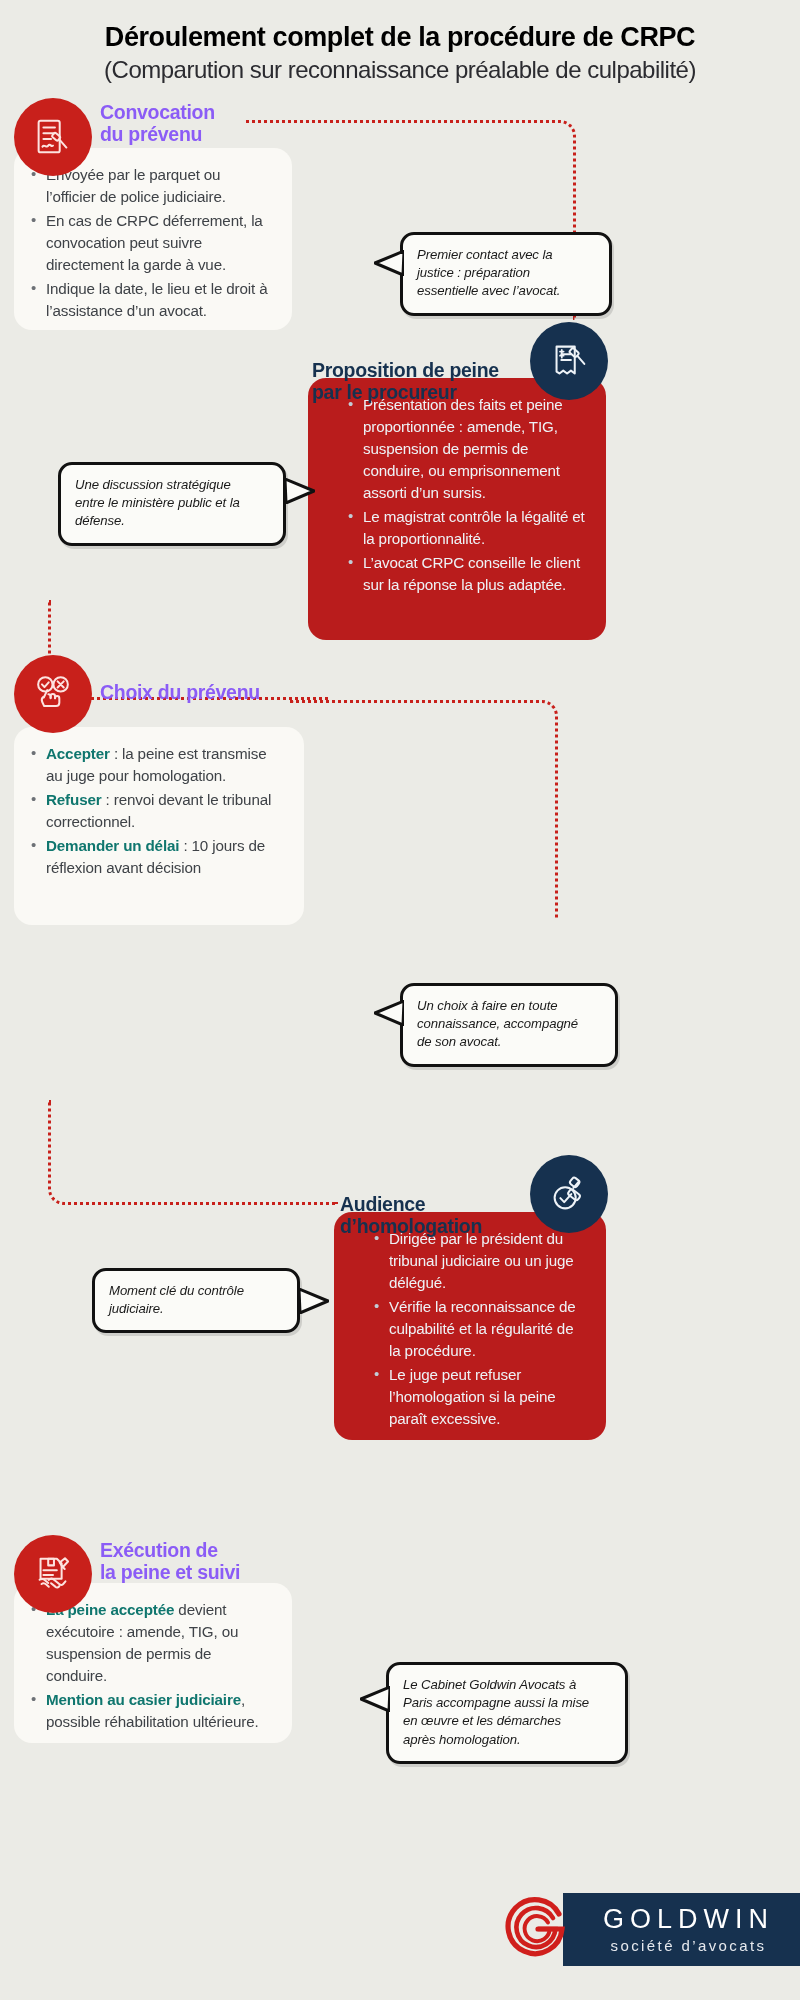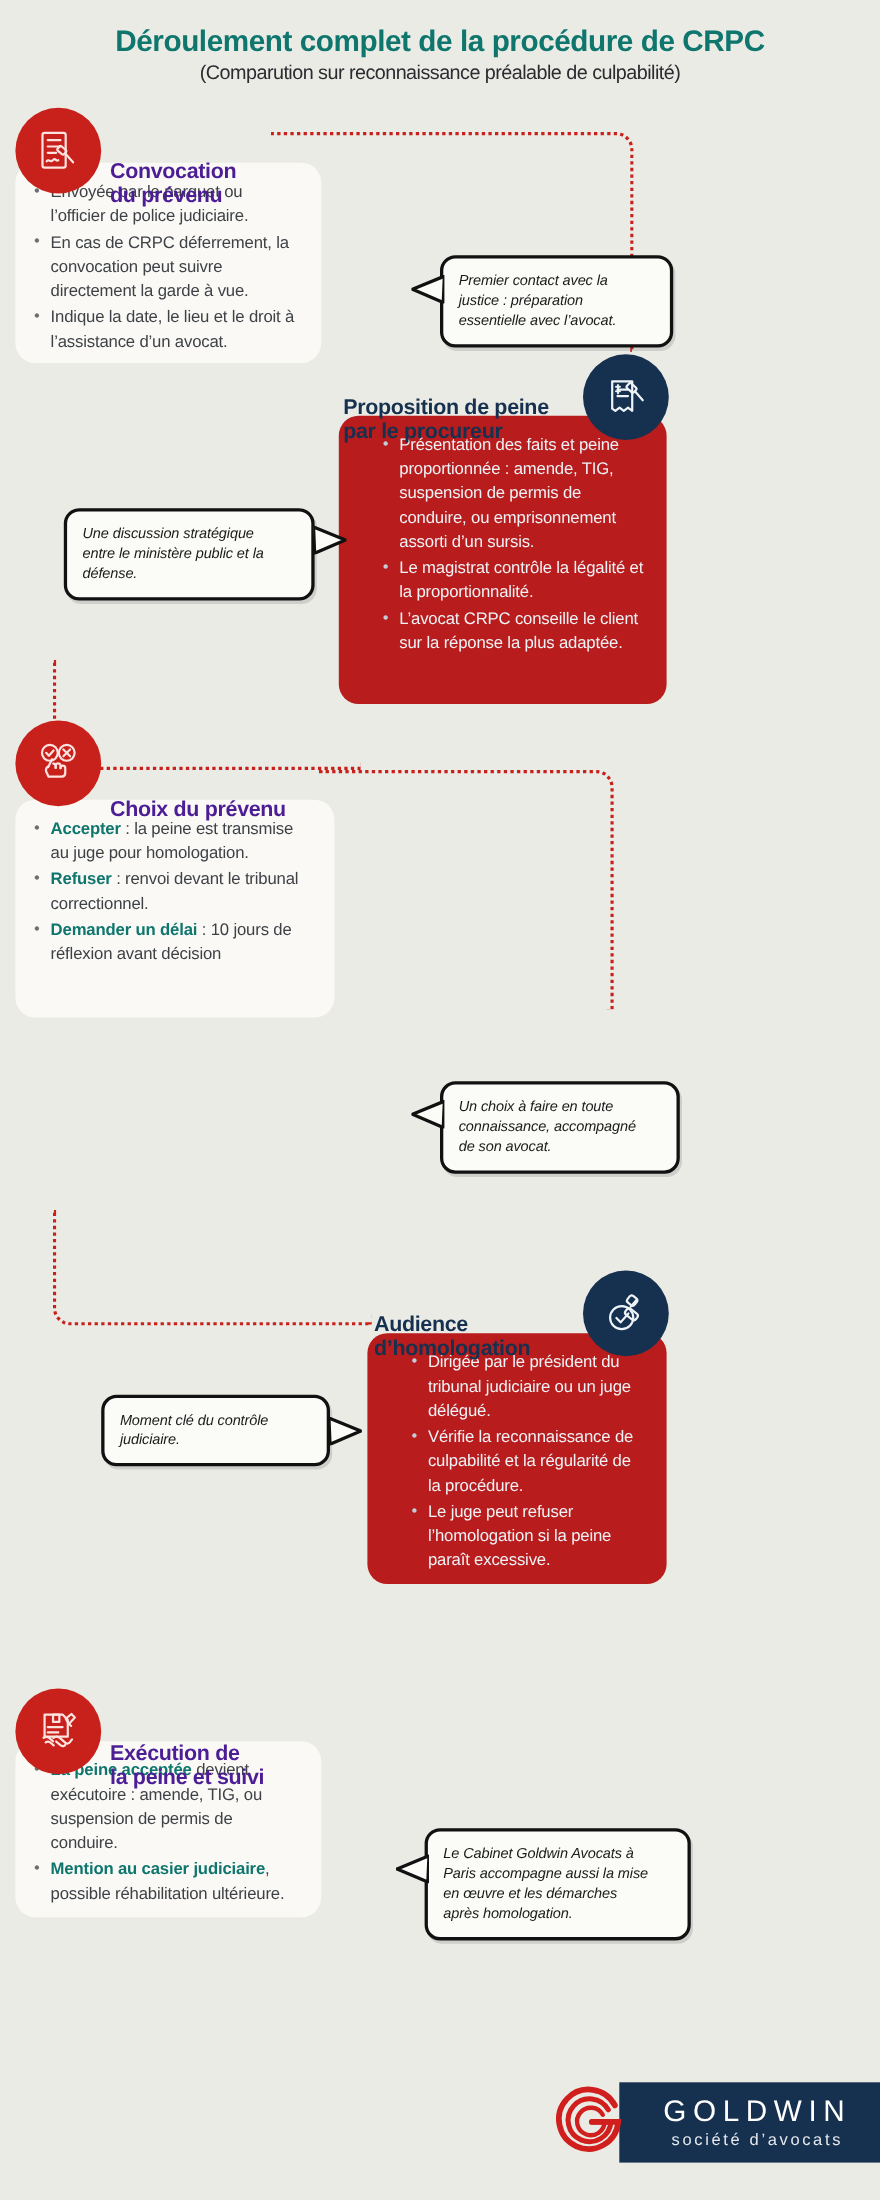--- a/index.html
+++ b/index.html
@@ -8,25 +8,25 @@
     background: #ebebe6;
     font-family: "Liberation Sans", sans-serif;
     position: relative;
     overflow: hidden;
   }
   .page { position: relative; width: 800px; height: 2000px; }
 
   
   .header { padding: 22px 18px 0 18px; text-align: center; }
   .title {
-    font-size: 27px; font-weight: bold; color: #0f766e;
+    font-size: 27px; font-weight: bold; color: #000000;
     letter-spacing: -0.4px; line-height: 1.18;
   }
   .subtitle {
-    font-size: 18px; font-weight: 400; color: #2b2b30;
+    font-size: 24px; font-weight: 400; color: #2b2b30;
     letter-spacing: -0.5px; line-height: 1.2; margin-top: 2px;
   }
 
   
   .dotline { position: absolute; z-index: 0; }
   .dot-v { border-left: 3px dotted #c8201b; width: 0; }
   .dot-corner-tr { border-top: 3px dotted #c8201b; border-right: 3px dotted #c8201b;
                    border-top-right-radius: 16px; }
   .dot-corner-bl { border-bottom: 3px dotted #c8201b; border-left: 3px dotted #c8201b;
                    border-bottom-left-radius: 16px; }
@@ -36,21 +36,21 @@
     display: flex; align-items: center; justify-content: center; z-index: 4;
   }
   .badge.red { background: #c8201b; }
   .badge.navy { background: #16314f; }
   .badge svg { width: 46px; height: 46px; display: block; }
 
   .step-title {
     position: absolute; font-size: 19.5px; font-weight: bold;
     line-height: 1.12; letter-spacing: -0.3px; z-index: 4;
   }
-  .step-title.red { color: #4c1d95; margin-top: 44px; }
+  .step-title.red { color: #8b5cf6; }
   .step-title.navy { color: #16314f; margin-top: 32px; }
 
   .card {
     position: absolute; border-radius: 18px; z-index: 3;
     padding: 16px 18px 18px 16px;
   }
   .card.light { background: #faf9f5; }
   .card.dark { background: #b91c1c; padding-left: 39px; }
 
   ul.bullets { list-style: none; }

